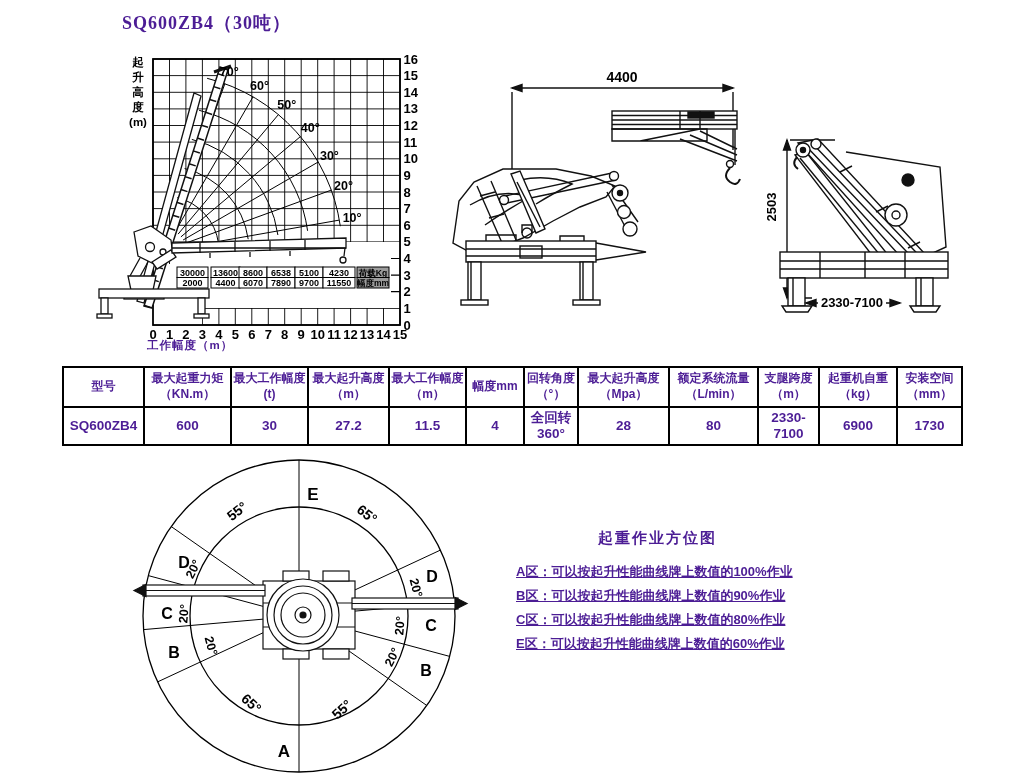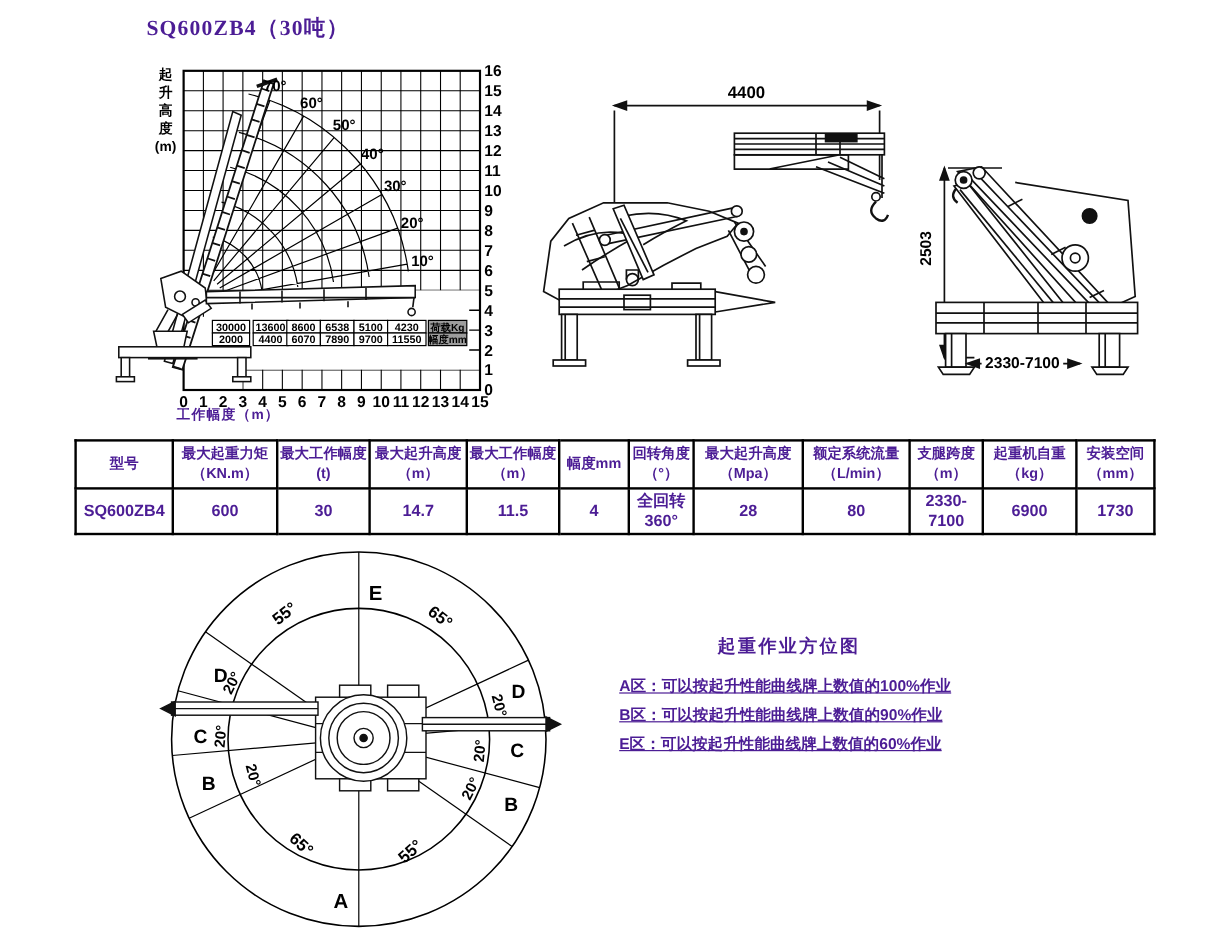--- a/index.html
+++ b/index.html
@@ -330,32 +330,33 @@
       <th>最大起升高度（Mpa）</th>
       <th>额定系统流量（L/min）</th>
       <th>支腿跨度（m）</th>
       <th>起重机自重（kg）</th>
       <th>安装空间（mm）</th>
     </tr>
     <tr>
       <td>SQ600ZB4</td>
       <td>600</td>
       <td>30</td>
-      <td>14.7</td>
+      <td>27.2</td>
       <td>11.5</td>
       <td>4</td>
       <td>全回转360°</td>
       <td>28</td>
       <td>80</td>
       <td>2330-7100</td>
       <td>6900</td>
       <td>1730</td>
     </tr>
   </tbody>
     </table>
 
   <div class="zone-title">起重作业方位图</div>
   <div class="zone-notes">
     <div>A区：可以按起升性能曲线牌上数值的100%作业</div>
     <div>B区：可以按起升性能曲线牌上数值的90%作业</div>
+    <div>C区：可以按起升性能曲线牌上数值的80%作业</div>
     <div>E区：可以按起升性能曲线牌上数值的60%作业</div>
   </div>
 </div>
 
 </body></html>

